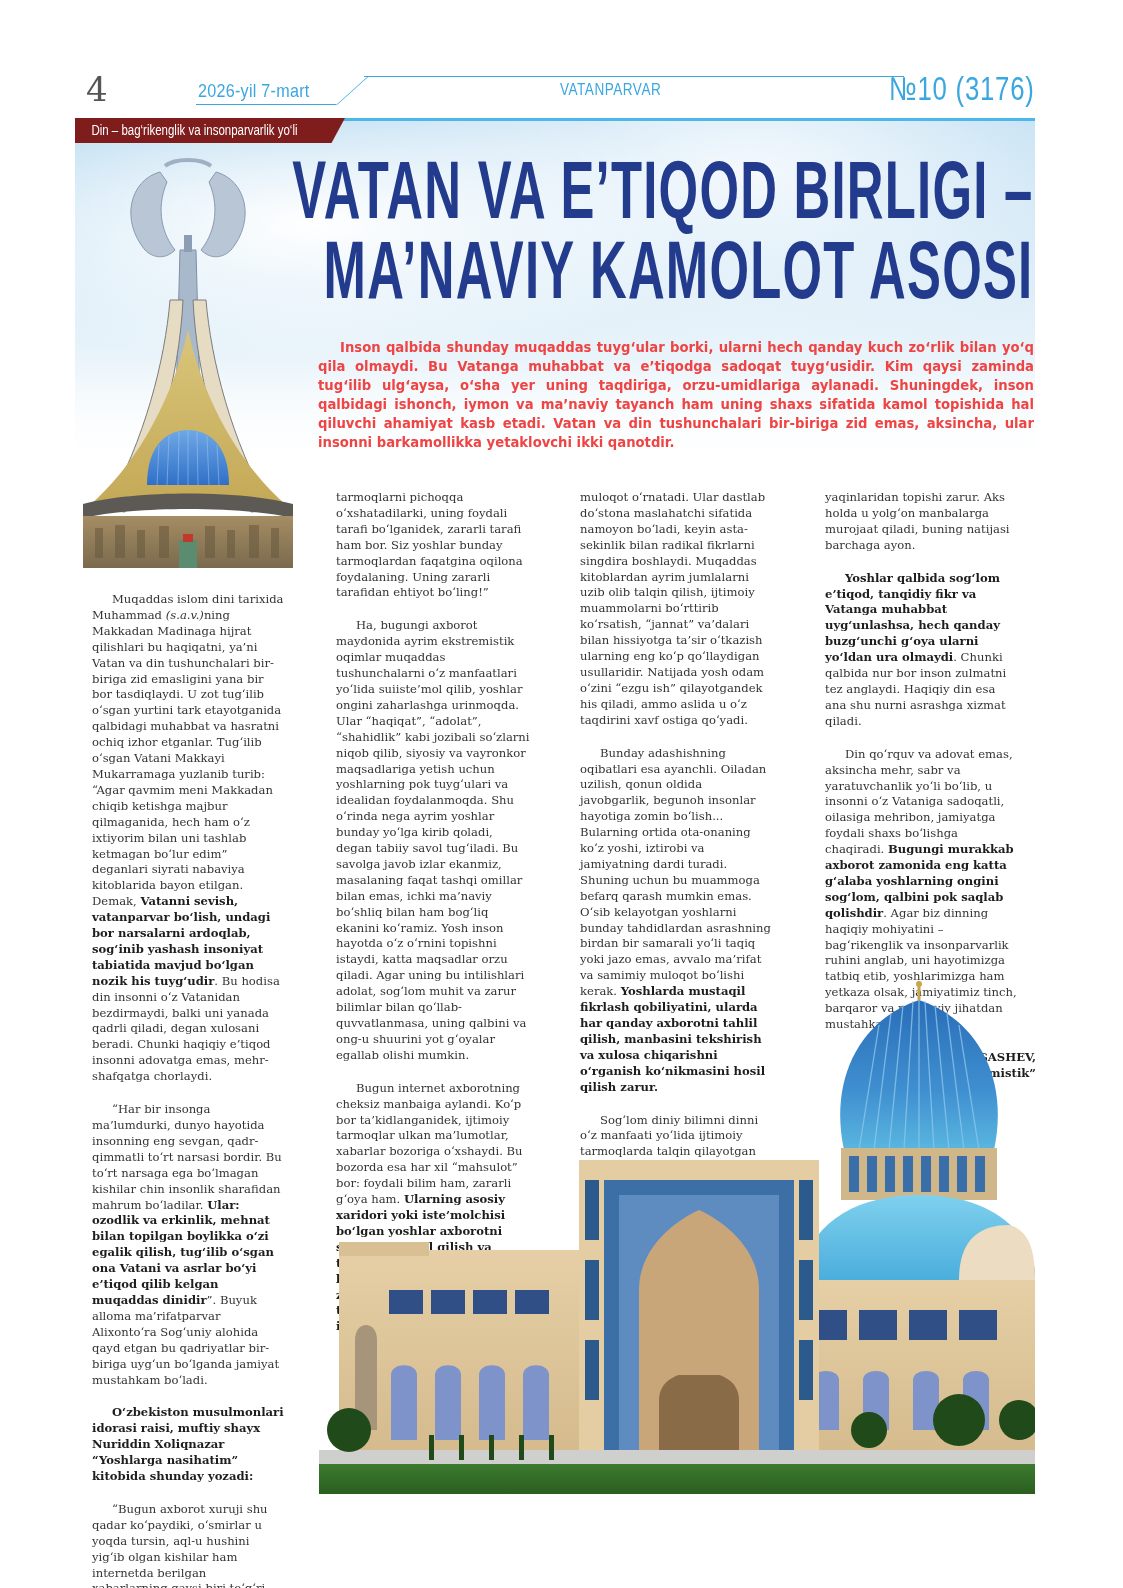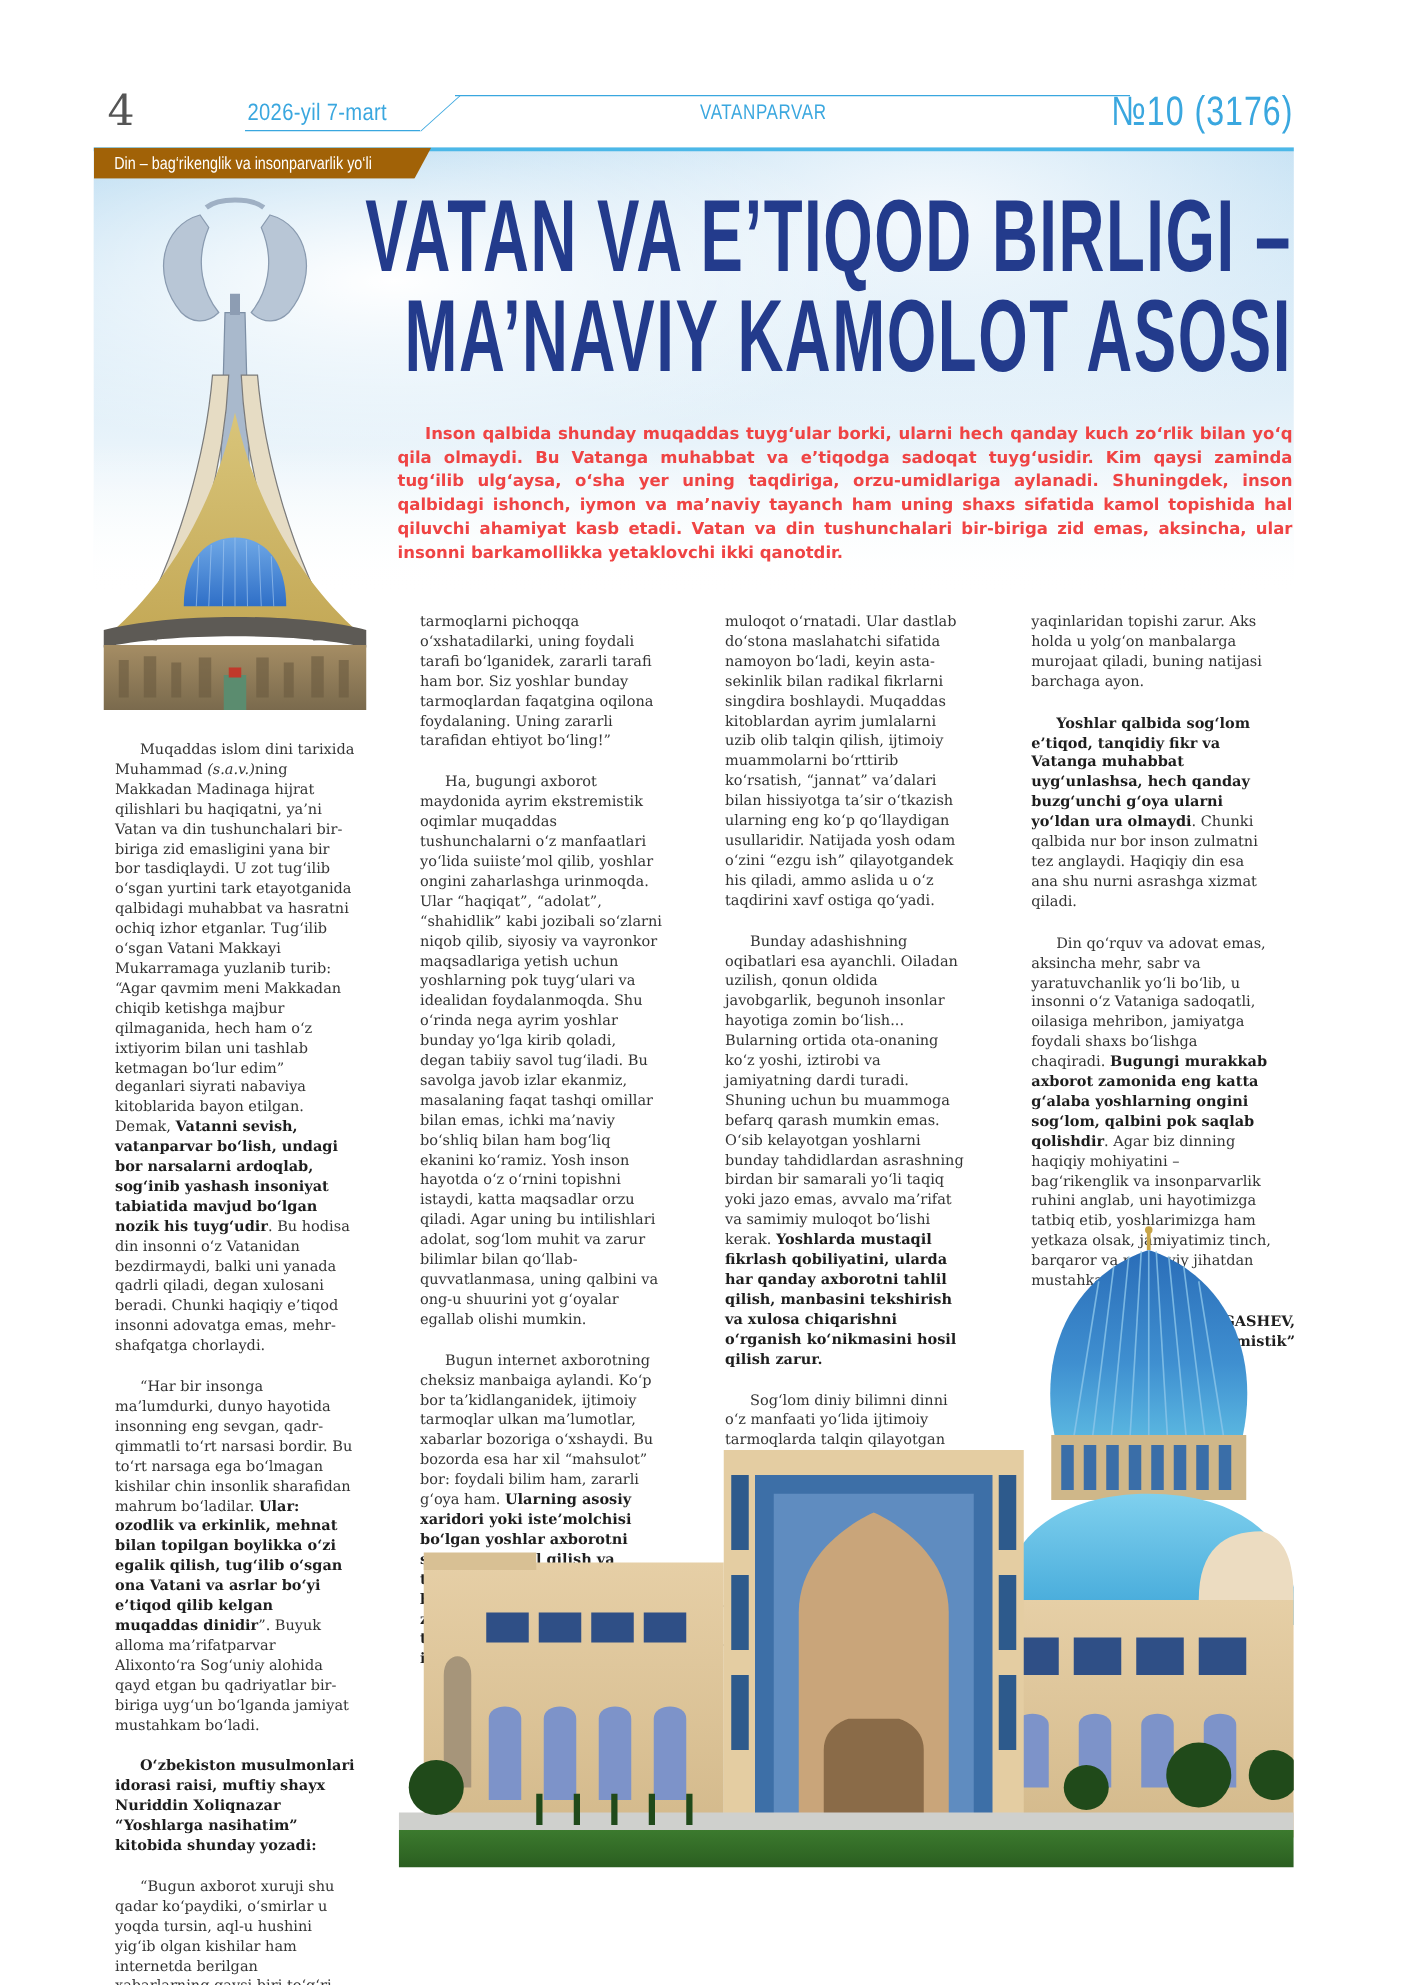--- a/index.html
+++ b/index.html
@@ -13,21 +13,21 @@
   .top-rule { position:absolute; left:364px; top:76px; width:540px; height:1px; background:#3aa7df; }
   .paper-name { position:absolute; left:560px; top:80px; font-family:"Liberation Sans", sans-serif; font-size:17px; color:#3aa7df; letter-spacing:0.6px; transform:scaleX(0.8); transform-origin:left; }
   .issue { position:absolute; right:88px; top:70px; font-family:"Liberation Sans", sans-serif; font-size:33px; color:#3aa7df; transform:scaleX(0.78); transform-origin:right; letter-spacing:1px; }
 
   
   .hero { position:absolute; left:75px; top:118px; width:960px; height:356px;
     background: radial-gradient(ellipse at 25% 30%, #ffffff 0%, rgba(255,255,255,0) 40%),
                 radial-gradient(ellipse at 70% 15%, #f4f9fd 0%, rgba(255,255,255,0) 45%),
                 linear-gradient(180deg, #b9dbf1 0%, #d6eaf7 40%, #eef6fb 75%, #ffffff 100%); }
   .hero-fade { position:absolute; left:0; right:0; bottom:0; height:120px; background:linear-gradient(180deg, rgba(255,255,255,0) 0%, #ffffff 100%); }
-  .rubric { position:absolute; left:75px; top:118px; height:25px; width:270px; background:#a16207; clip-path:polygon(0 0,100% 0,95% 100%,0 100%); }
+  .rubric { position:absolute; left:75px; top:118px; height:25px; width:270px; background:#7f1d1d; clip-path:polygon(0 0,100% 0,95% 100%,0 100%); }
   .rubric span { display:block; padding-left:20px; line-height:25px; font-family:"Liberation Sans", sans-serif; font-size:14px; color:#fff; transform:scaleX(0.82); transform-origin:left; white-space:nowrap; }
   .hero-bluebar { position:absolute; left:75px; top:118px; width:960px; height:3px; background:#4cb8e8; }
 
   .title { position:absolute; right:90px; top:150px; text-align:right; font-family:"Liberation Sans", sans-serif; font-weight:bold; color:#233b8c; line-height:80px; letter-spacing:2px; }
   .title div { font-size:82px; transform:scaleX(0.62); transform-origin:right; white-space:nowrap; }
 
   .lead { position:absolute; left:318px; top:338px; width:716px; font-family:"DejaVu Sans", sans-serif; font-weight:bold; font-size:13.2px; line-height:19px; color:#ef4444; text-align:justify; text-indent:22px; }
 
   
   .monument { position:absolute; left:75px; top:140px; width:226px; height:428px; }

